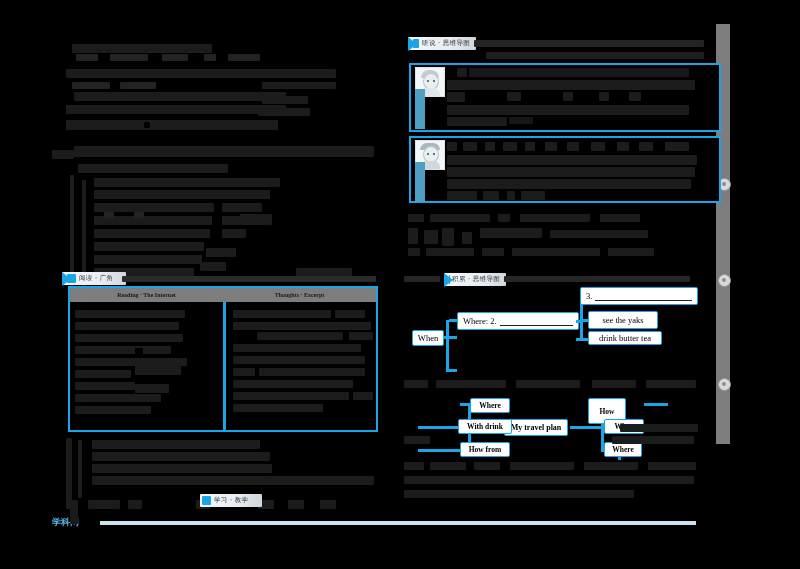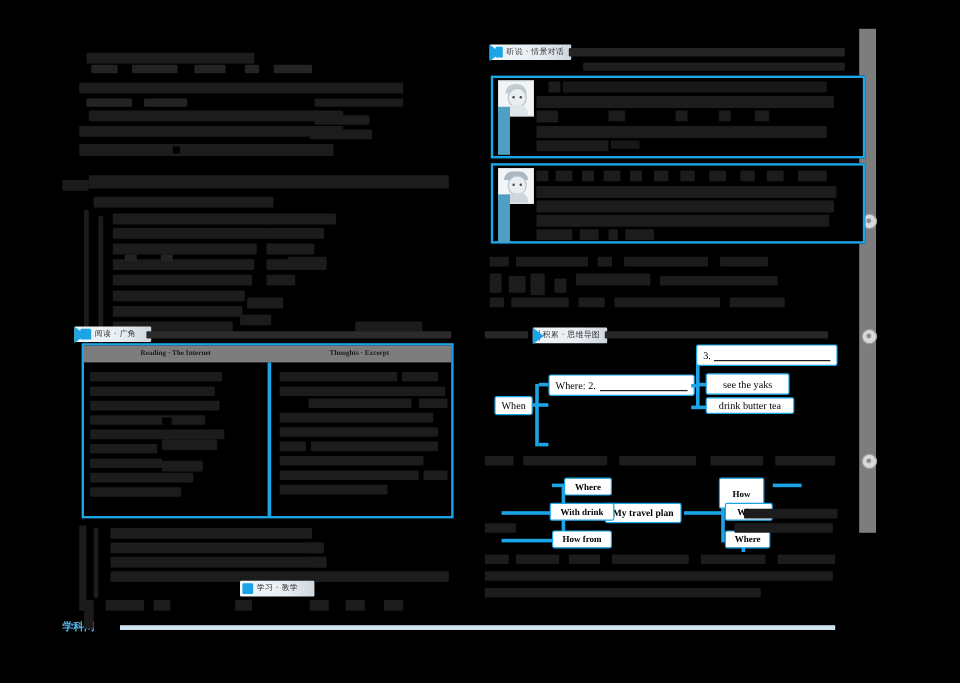--- a/index.html
+++ b/index.html
@@ -205,29 +205,29 @@
     <div class="redact" style="left:92px;top:476px;width:282px;height:9px"></div>
     <div class="redact" style="left:66px;top:500px;width:12px;height:9px"></div>
     <div class="redact" style="left:88px;top:500px;width:32px;height:9px"></div>
     <div class="redact" style="left:128px;top:500px;width:14px;height:9px"></div>
     <div class="redact" style="left:196px;top:500px;width:14px;height:9px"></div>
     <div class="redact" style="left:258px;top:500px;width:16px;height:9px"></div>
     <div class="redact" style="left:288px;top:500px;width:16px;height:9px"></div>
     <div class="redact" style="left:320px;top:500px;width:16px;height:9px"></div>
   </div>
 
-  <div class="badge" style="left:200px;top:484px;width:56px">
+  <div class="badge" style="left:200px;top:494px;width:56px">
     <span class="bk" style="margin-left:2px"></span>
     <span class="btxt">学习 · 教学</span>
   </div>
 
   <div class="badge" style="left:408px;top:37px;width:62px">
     <span class="tri"></span>
     <span class="bk"></span>
-    <span class="btxt">听说 · 情景对话</span>
+    <span class="btxt">听说 · 思维导图</span>
   </div>
   <div class="redact" style="left:474px;top:40px;width:230px;height:7px;background:#242424"></div>
   <div class="redact" style="left:486px;top:52px;width:218px;height:7px;background:#1e1e1e"></div>
 
   <div class="dlg-panel">
 
     <div class="dlg a">
       <div class="avatar">
         <div class="hair"></div>
           <div class="head"></div>
@@ -365,21 +365,21 @@
 
     <div class="connector" style="left:152px;top:28px;width:32px;height:3px"></div>
     <div class="connector" style="left:183px;top:6px;width:3px;height:48px"></div>
     <div class="connector" style="left:186px;top:5px;width:10px;height:3px"></div>
     <div class="connector" style="left:186px;top:28px;width:10px;height:3px"></div>
     <div class="connector" style="left:186px;top:51px;width:10px;height:3px"></div>
     <div class="connector" style="left:226px;top:5px;width:24px;height:3px"></div>
     <div class="connector" style="left:226px;top:28px;width:24px;height:3px"></div>
     <div class="connector" style="left:200px;top:56px;width:3px;height:6px"></div>
 
-    <div class="chip" style="left:181px;top:0px;width:38px;height:26px">How</div>
+    <div class="chip" style="left:170px;top:0px;width:38px;height:26px">How</div>
     <div class="chip" style="left:186px;top:21px;width:40px;height:15px">When</div>
     <div class="chip" style="left:186px;top:44px;width:38px;height:15px">Where</div>
   </div>
 
   <div>
     <div class="redact" style="left:404px;top:436px;width:26px;height:8px"></div>
     <div class="redact" style="left:620px;top:424px;width:78px;height:8px"></div>
     <div class="redact" style="left:612px;top:436px;width:82px;height:8px"></div>
     <div class="redact" style="left:404px;top:462px;width:20px;height:8px"></div>
     <div class="redact" style="left:430px;top:462px;width:36px;height:8px"></div>

